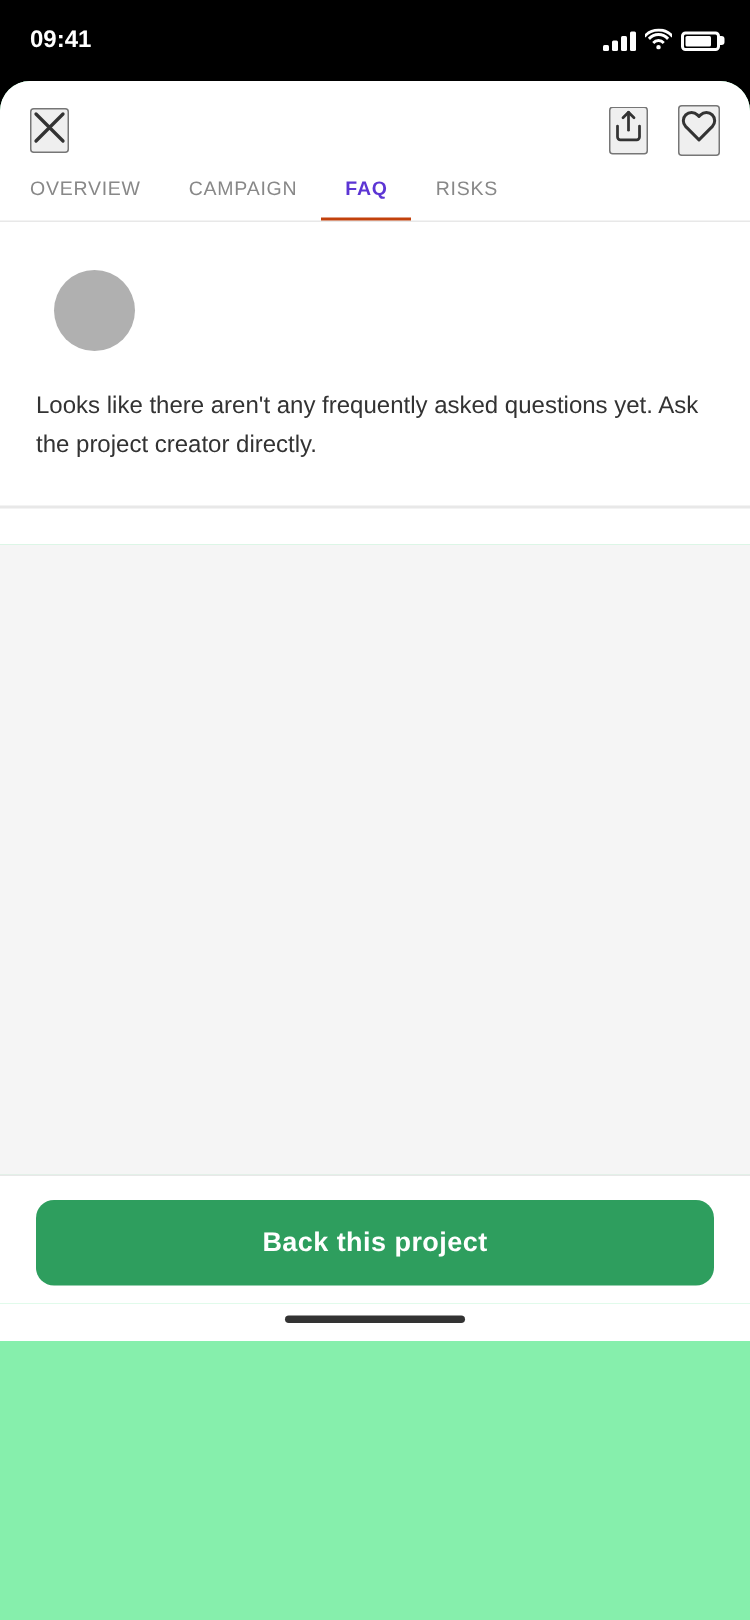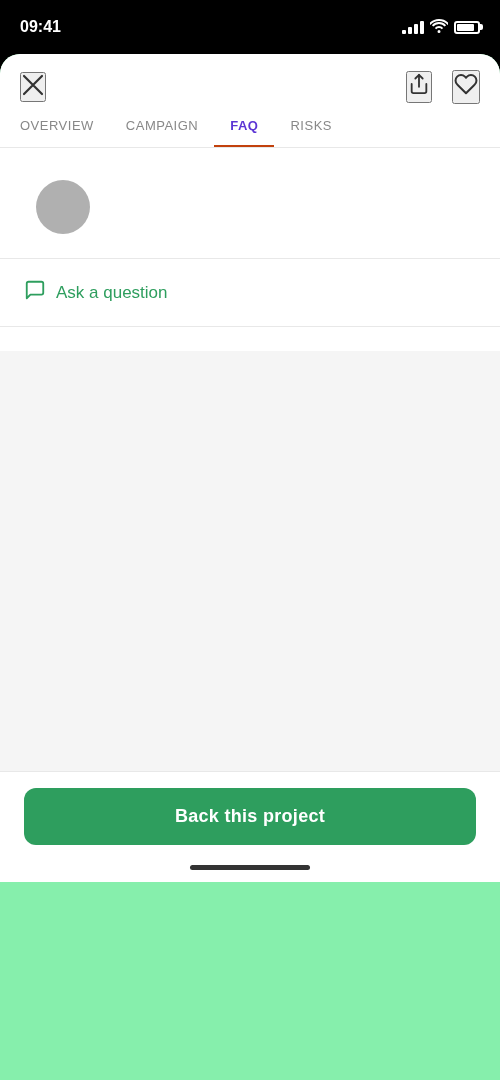--- a/index.html
+++ b/index.html
@@ -316,31 +316,24 @@
       <div class="tab-item">RISKS</div>
     </div>
   </div>
 
   <div class="content-area">
 
     <div class="faq-header">
       <div class="faq-avatar"></div>
     </div>
 
+    <p class="faq-description">Looks like there aren't any frequently asked questions yet. Ask the project creator directly.</p>
 
     <div class="divider"></div>
 
-    <button class="ask-question-btn">
-      <span class="chat-icon">
-        <svg class="chat-icon-svg" viewBox="0 0 24 24" fill="none" stroke="#2e9e5e" stroke-width="2" stroke-linecap="round" stroke-linejoin="round">
-          <path d="M21 15a2 2 0 01-2 2H7l-4 4V5a2 2 0 012-2h14a2 2 0 012 2z"></path>
-        </svg>
-      </span>
-      <span>Ask a question</span>
-    </button>
 
     <div class="divider-bottom"></div>
 
   </div>
 
   <div class="empty-space"></div>
 
   <div class="bottom-cta">
     <button class="back-project-btn">Back this project</button>
   </div>

